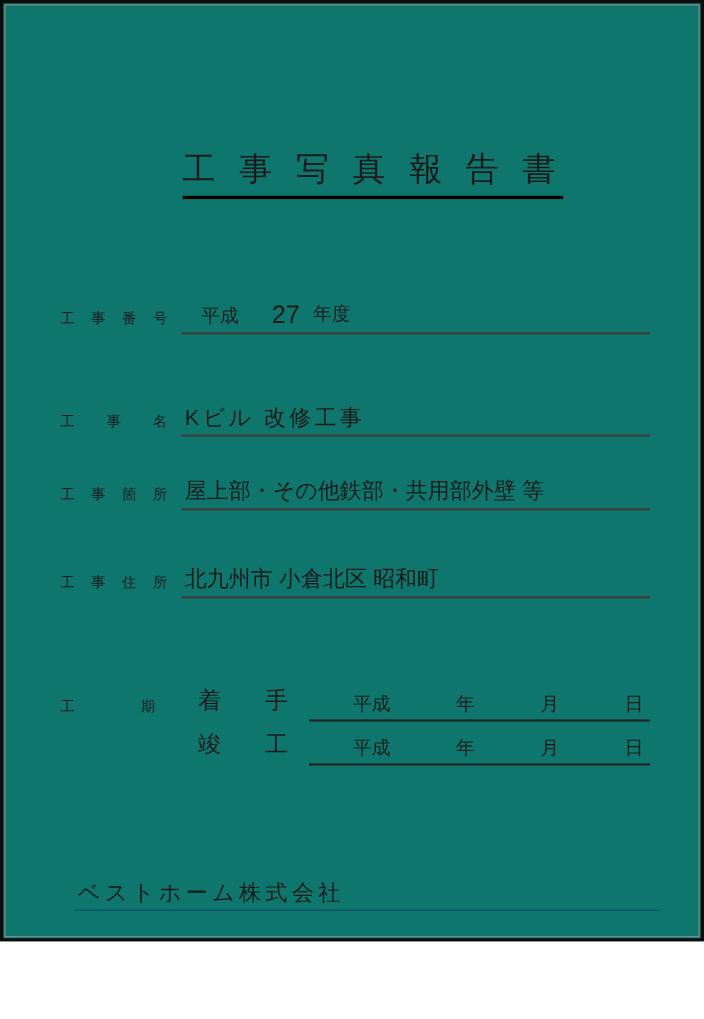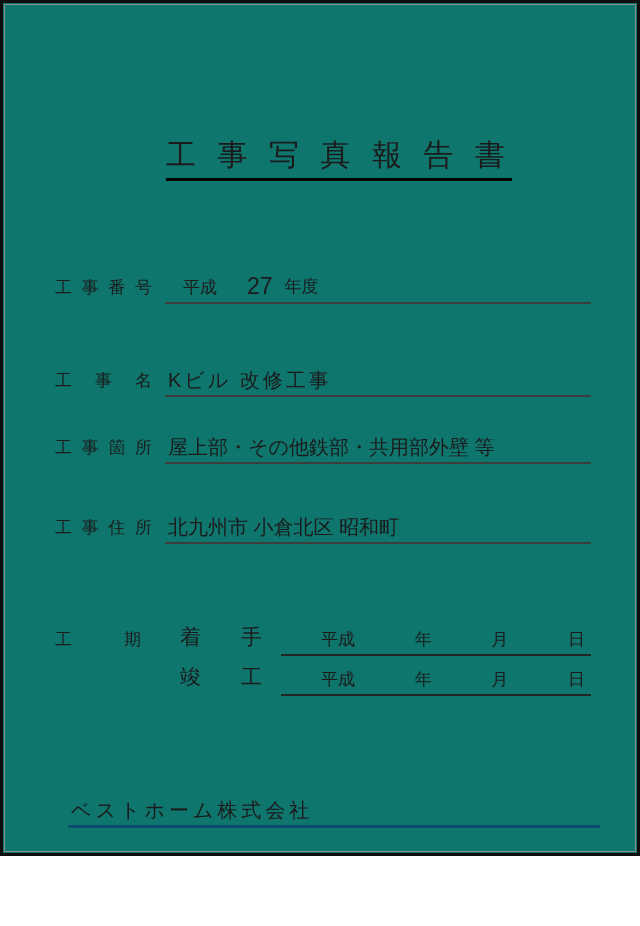--- a/index.html
+++ b/index.html
@@ -24,21 +24,21 @@
     letter-spacing:7px;white-space:pre;
     padding-bottom:5px;
     border-bottom:3px solid #000000;
   }
   .row{
     position:absolute;left:52px;width:536px;height:38px;
     display:flex;align-items:flex-end;
   }
   .flabel{
     width:97px;flex:0 0 auto;
-    font-size:17px;line-height:1;
+    font-size:13px;line-height:1;
     text-align:justify;text-align-last:justify;
     padding-bottom:8px;
   }
   .fline{
     flex:1;margin-left:13px;
     border-bottom:2px solid #3d3d3d;
     display:flex;align-items:flex-end;
   }
   .val{
     font-family:"Liberation Sans","DejaVu Sans",sans-serif;
@@ -68,21 +68,21 @@
     display:flex;justify-content:space-between;align-items:flex-end;
     padding:0 6px 6px 40px;
     font-size:17px;line-height:1;
   }
   .fdate span{line-height:1;}
   .r1{top:263px}.r2{top:356px}.r3{top:423px}.r4{top:503px}
   .r5{top:615px}
   .r6{top:655px;left:177px;width:411px}
   .r6 .sub{margin-left:0;font-family:Liberation Serif, serif;}
   .r7{top:787px;width:545px}
-  .fline7{border-bottom:3px solid #0c4a6e;}
+  .fline7{border-bottom:1px solid #0c4a6e;}
 </style>
 </head>
 <body>
 
 <div class="page">
   <div class="frame"></div>
 
   <div class="title">工 事 写 真 報 告 書</div>
 
   <div class="row r1">

